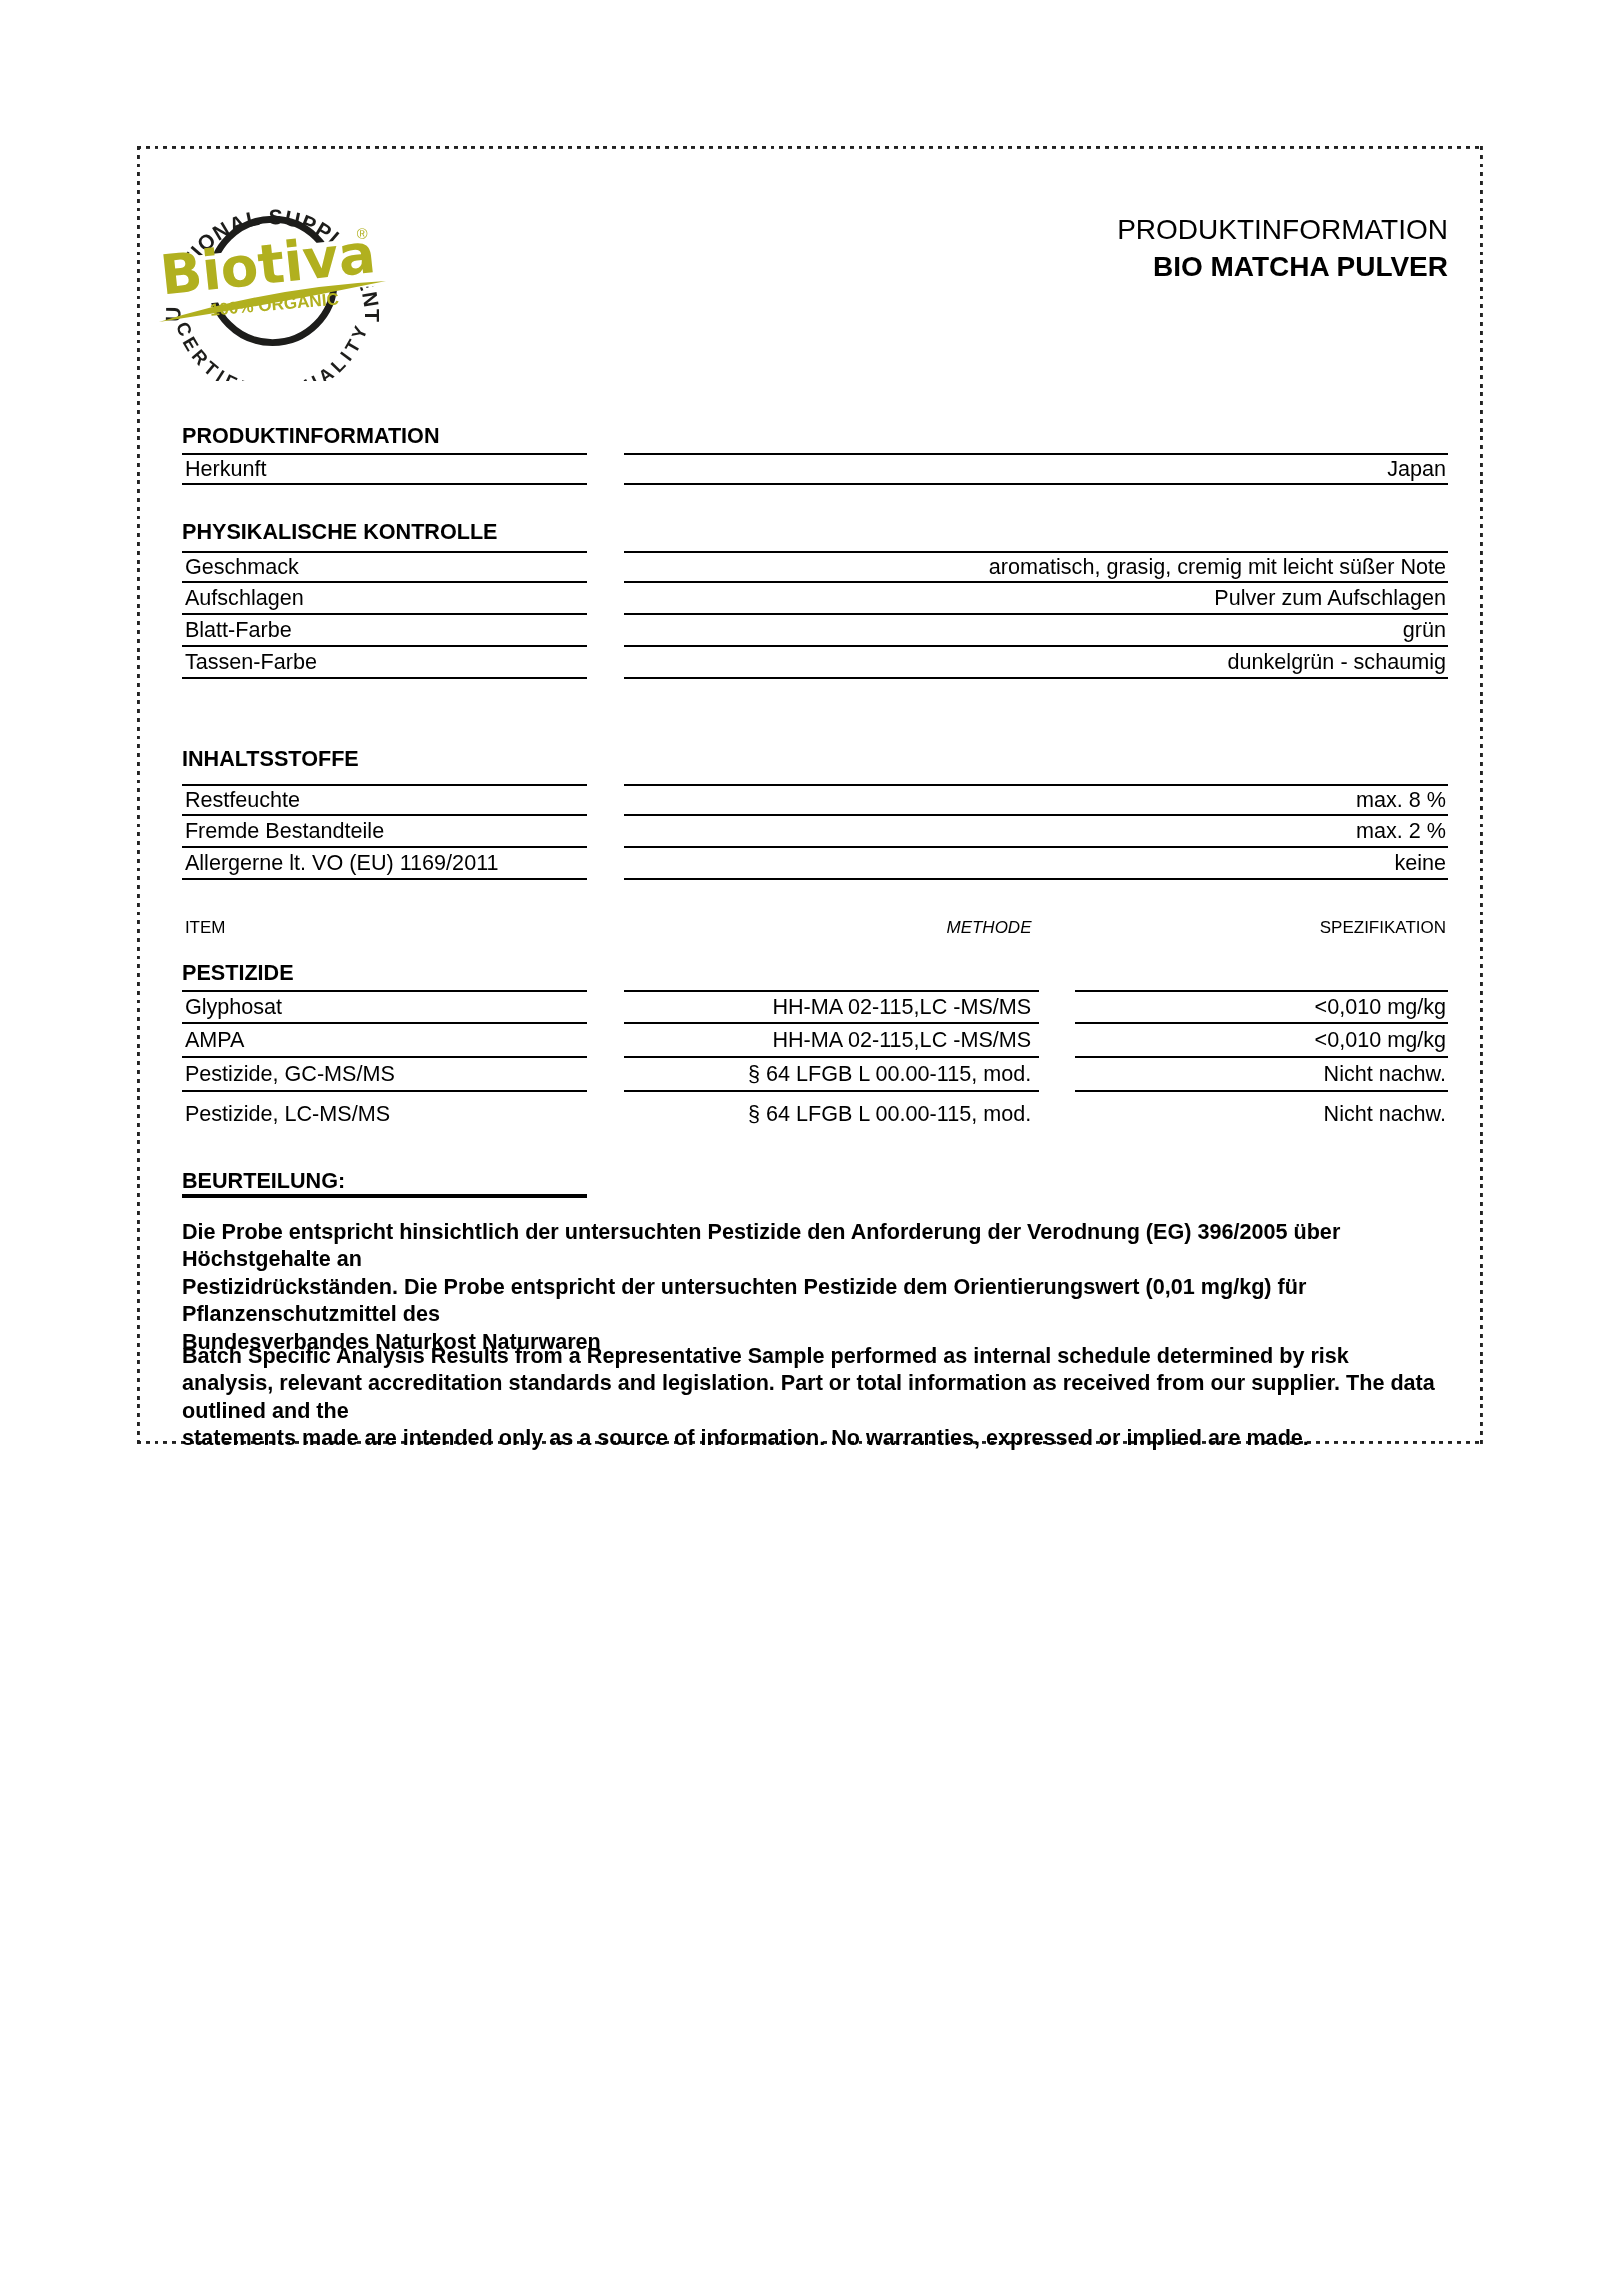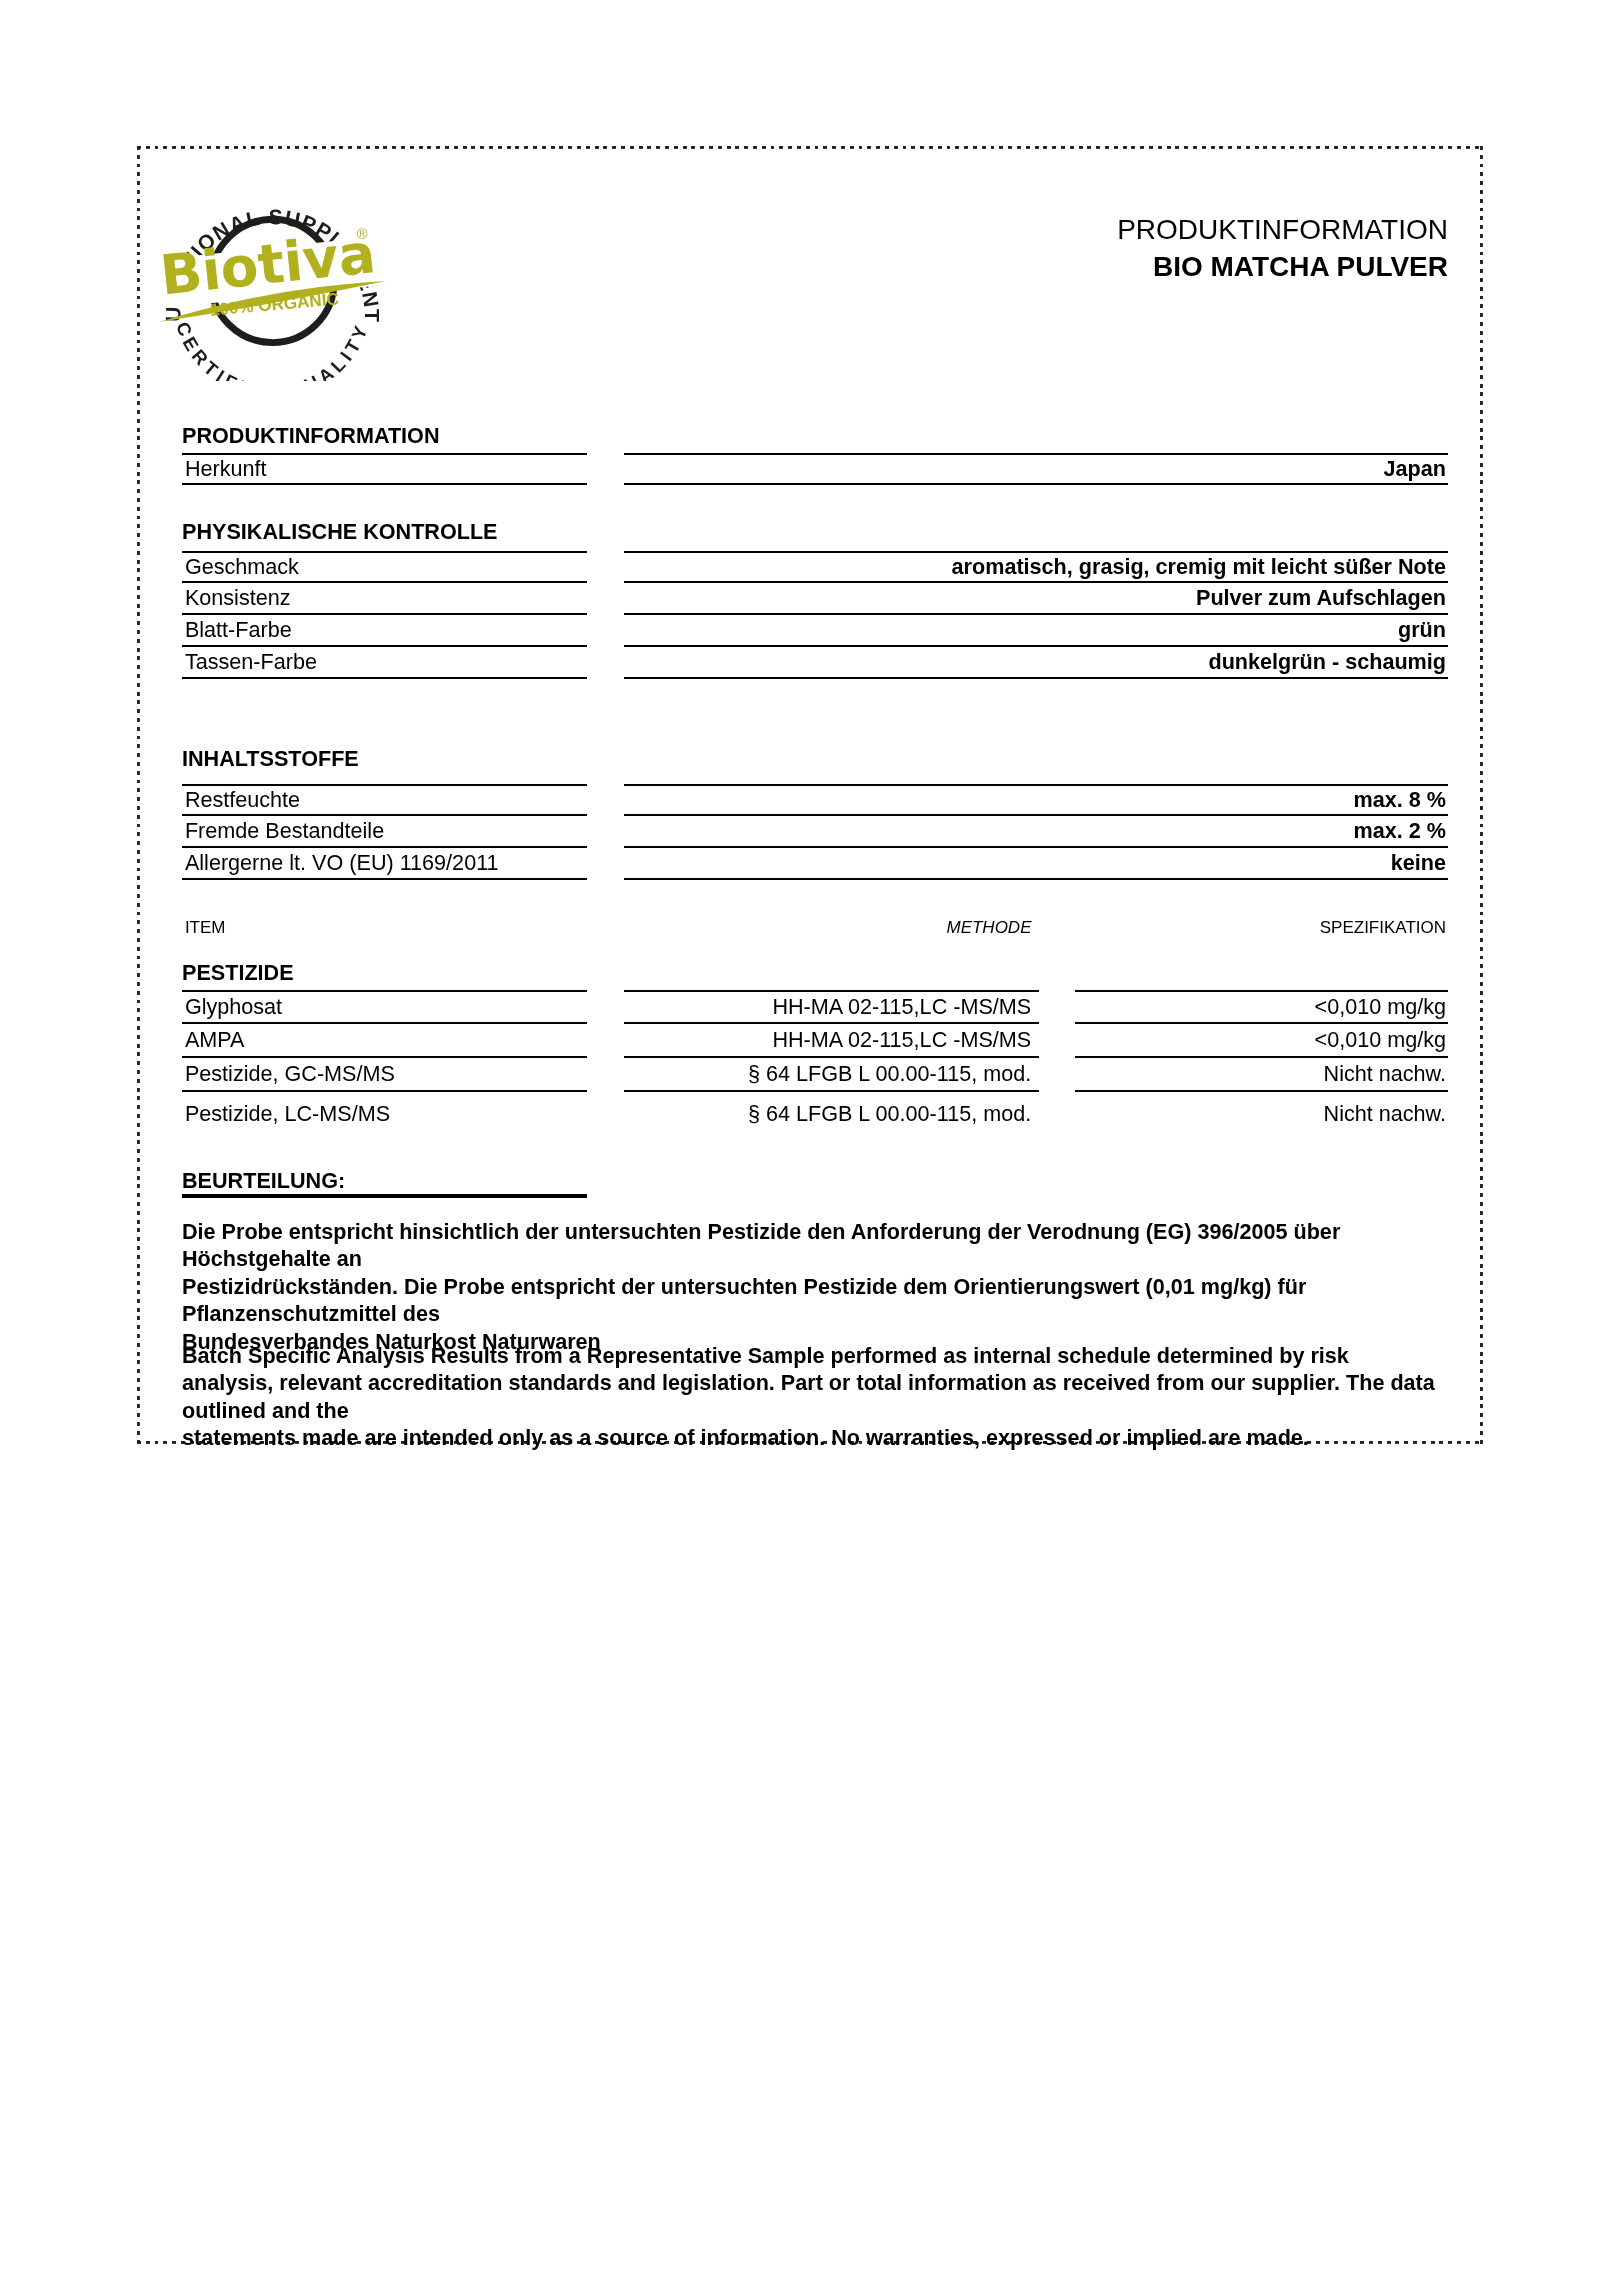--- a/index.html
+++ b/index.html
@@ -31,21 +31,21 @@
   .content{left:45px;width:1266px;}
   .sec-title{font-size:21.6px;font-weight:bold;line-height:25.5px;}
   .rows{width:1266px;}
   .row{display:flex;height:32px;}
   .prow{height:34px;}
   .cell{box-sizing:border-box;display:flex;align-items:center;border-bottom:2px solid #000;font-size:21.6px;}
   .row:first-child .cell{border-top:2.9px solid #000;}
   .c1{width:405px;padding-left:2.9px;}
   .gap{width:37px;}
   .gap2{width:36px;}
-  .c2{width:824px;justify-content:flex-end;padding-right:2px;font-weight:bold;}
+  .c2{width:824px;justify-content:flex-end;padding-right:2px;}
   .cm{width:415px;justify-content:flex-end;padding-right:7.8px;}
   .c3{width:373px;justify-content:flex-end;padding-right:2px;}
   .row.noline .cell{border-bottom:none;margin-top:10px;}
   .colhead{display:flex;font-size:17px;line-height:25.5px;}
   .colhead .h1{width:405px;padding-left:2.9px;}
   .colhead .h2{width:452px;text-align:right;padding-right:7.8px;box-sizing:border-box;font-style:italic;}
   .colhead .h3{width:410px;text-align:right;padding-right:2px;box-sizing:border-box;}
   .rule{background:#000;height:3.9px;width:405px;}
   .para{font-size:21.6px;line-height:27.4px;white-space:pre-line;width:1266px;font-weight:bold;}
 </style>
@@ -98,21 +98,21 @@
     </div>
 
     <div class="abs content sec-title" style="top:373px;">PHYSIKALISCHE KONTROLLE</div>
     <div class="abs content rows" style="top:405px;">
       <div class="row">
         <div class="cell c1">Geschmack</div>
         <div class="gap"></div>
         <div class="cell c2">aromatisch, grasig, cremig mit leicht süßer Note</div>
       </div>
       <div class="row">
-        <div class="cell c1">Konsistenz</div>
+        <div class="cell c1">Aufschlagen</div>
         <div class="gap"></div>
         <div class="cell c2">Pulver zum Aufschlagen</div>
       </div>
       <div class="row">
         <div class="cell c1">Blatt-Farbe</div>
         <div class="gap"></div>
         <div class="cell c2">grün</div>
       </div>
       <div class="row">
         <div class="cell c1">Tassen-Farbe</div>

